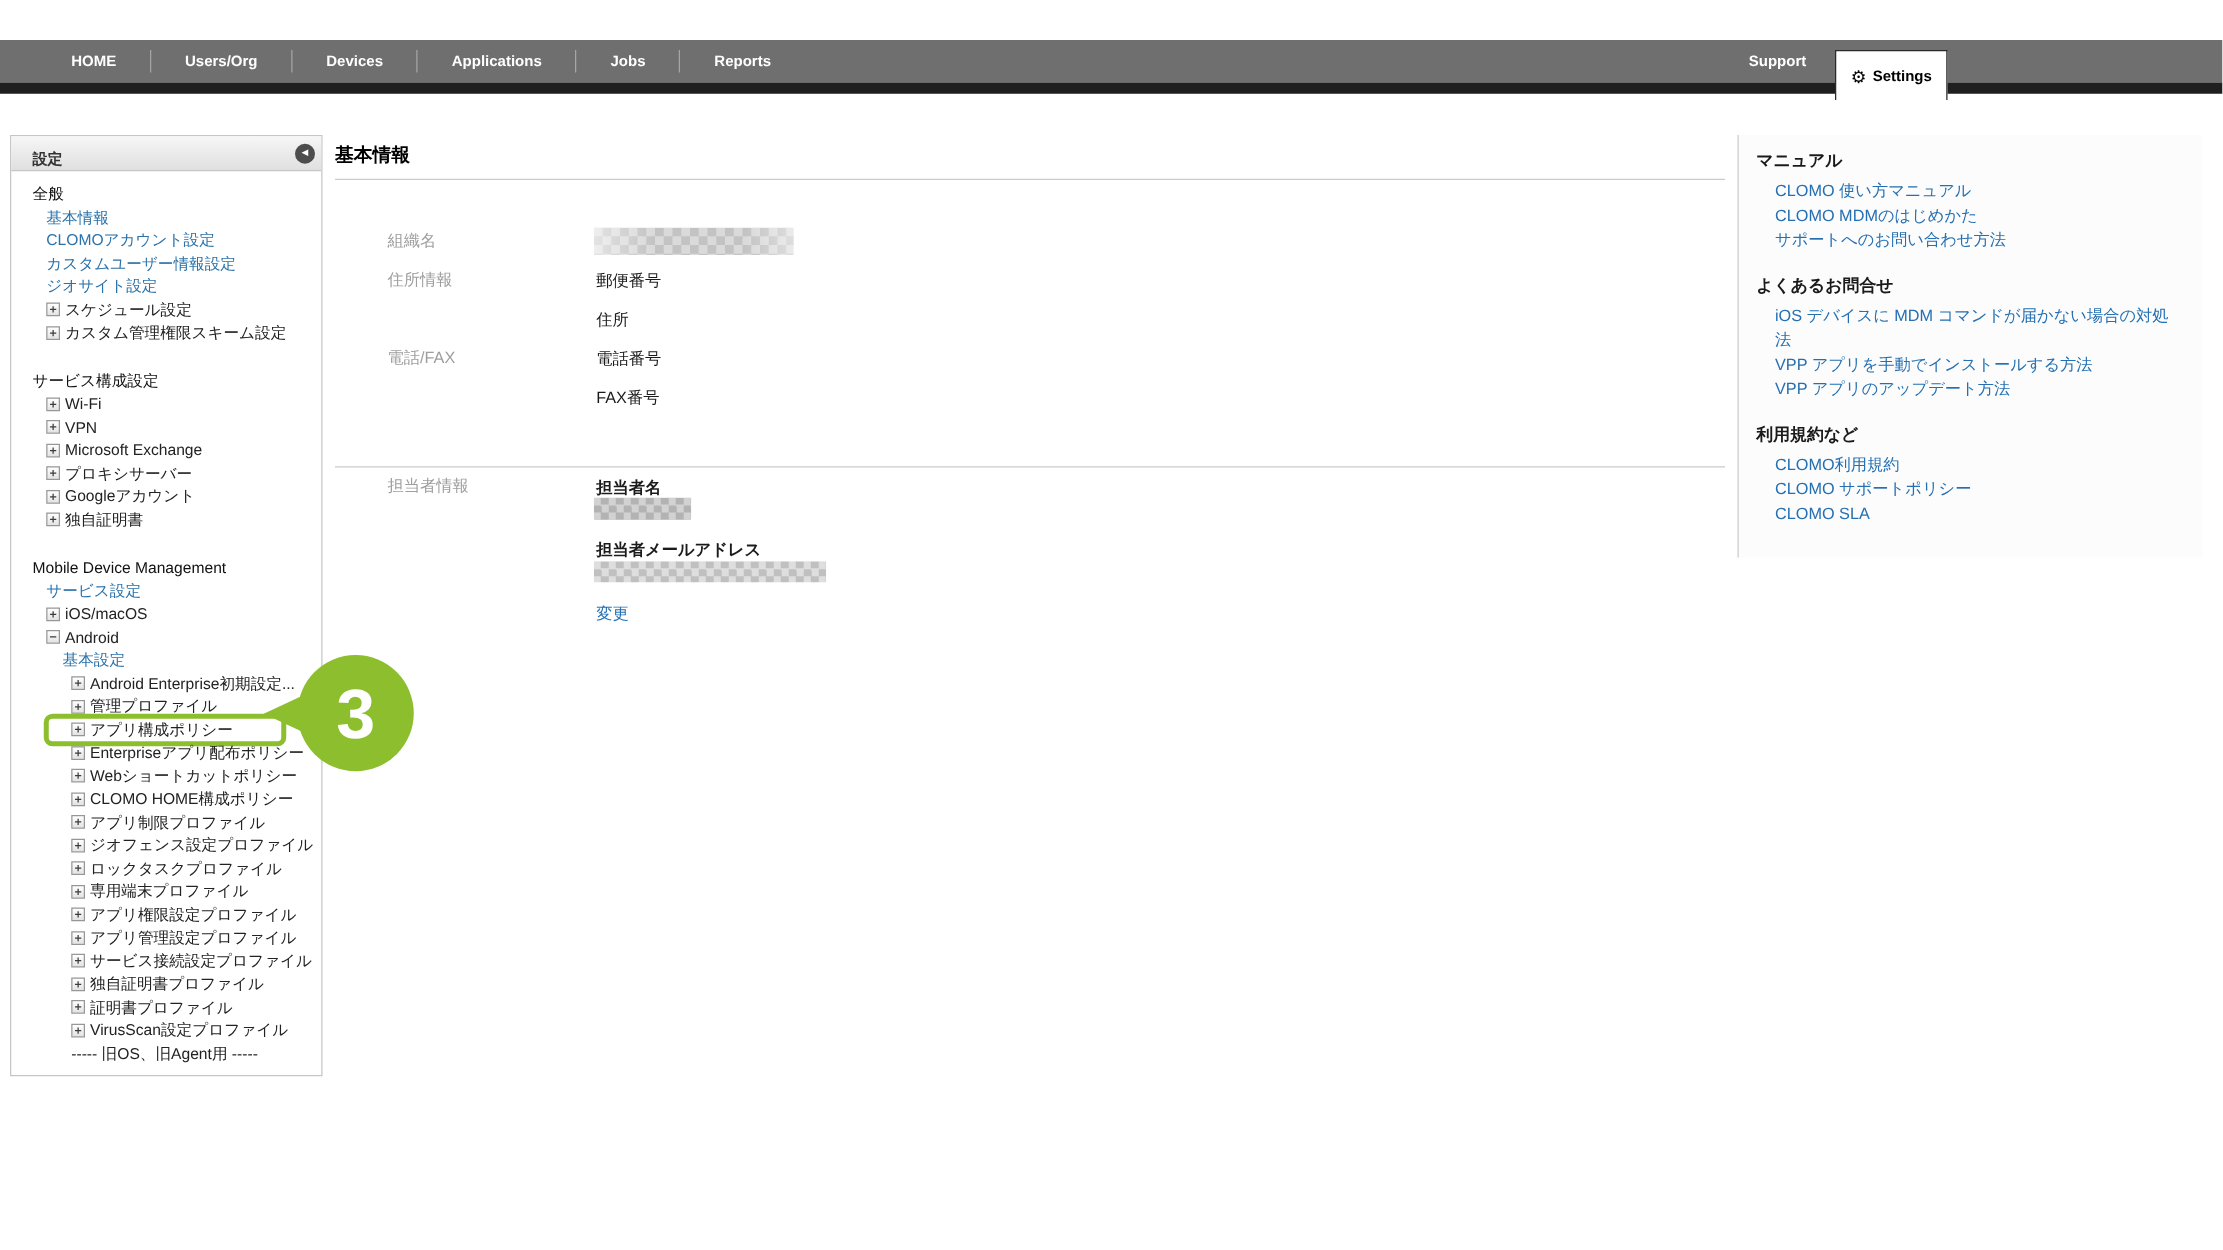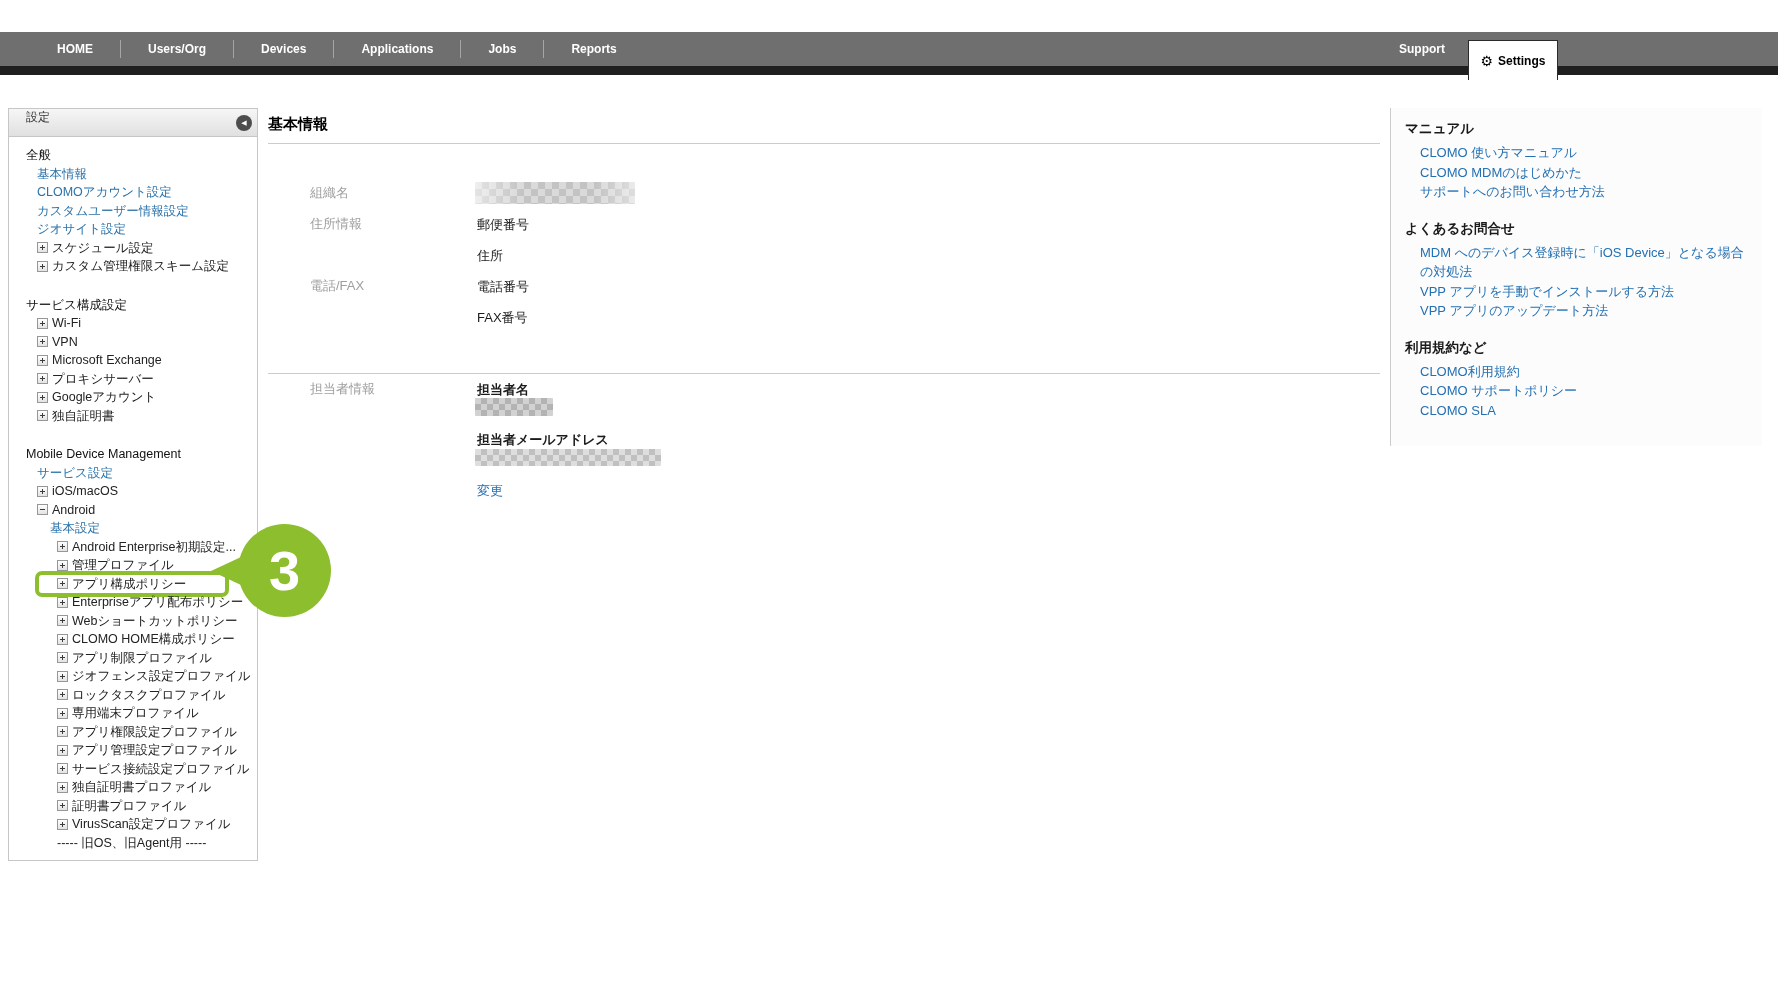--- a/index.html
+++ b/index.html
@@ -12,21 +12,21 @@
   .topnav{position:absolute;left:0;top:32px;width:1778px;height:34px;background:#6f6f6f;}
   .nav-strip{position:absolute;left:0;top:66px;width:1778px;height:9px;background:#1f1f1f;}
   .nav-items{display:flex;align-items:center;height:34px;padding-left:30px;}
   .nav-item{color:#ffffff;font-size:12px;font-weight:bold;padding:0 27px;cursor:pointer;white-space:nowrap;}
   .nav-sep{width:1px;height:18px;background:#a5a5a5;}
   .nav-support{position:absolute;top:0;right:333px;height:34px;display:flex;align-items:center;color:#ffffff;font-size:12px;font-weight:bold;}
   .settings-tab{position:absolute;left:1468px;top:40px;width:88px;height:39px;background:#ffffff;border:1px solid #2a2a2a;border-bottom:none;z-index:6;display:flex;align-items:center;justify-content:center;gap:5px;font-size:12px;font-weight:bold;color:#000;}
   .gear{font-size:14px;line-height:1;}
   
   .sidebar{position:absolute;left:8px;top:108px;width:250px;background:#fff;border:1px solid #c6c6c6;box-sizing:border-box;}
-  .sidebar-header{height:27px;background:linear-gradient(#f6f6f6,#e0e0e0);border-bottom:1px solid #c6c6c6;display:flex;align-items:flex-start;padding-left:17px;font-size:12px;color:#333;position:relative;}
+  .sidebar-header{height:27px;background:linear-gradient(#f6f6f6,#e0e0e0);border-bottom:1px solid #c6c6c6;display:flex;align-items:flex-end;padding-left:17px;font-size:12px;color:#333;position:relative;font-weight:bold;}
   .collapse-btn{position:absolute;right:5px;top:50%;transform:translateY(-50%);width:16px;height:16px;border-radius:50%;background:#4d4d4d;color:#fff;display:flex;align-items:center;justify-content:center;cursor:pointer;}
   .collapse-btn span{font-size:7px;line-height:1;}
   .sidebar-body{padding:9px 0 8px 0;}
   .s-item{font-size:12.5px;line-height:18.5px;color:#222;white-space:nowrap;display:flex;align-items:center;position:relative;}
   .s-item.link{color:#2a72a9;cursor:pointer;}
   .s-item.section{color:#111;}
   .s-item.expand,.s-item.collapse{cursor:pointer;}
   .ind0{padding-left:17px;}
   .ind1{padding-left:28px;}
   .ind2{padding-left:41px;}
@@ -268,21 +268,21 @@
   </div>
 </div>
 
 <div class="right-panel">
     <div class="rp-title">マニュアル</div>
     <div class="rp-link">CLOMO 使い方マニュアル</div>
     <div class="rp-link">CLOMO MDMのはじめかた</div>
     <div class="rp-link">サポートへのお問い合わせ方法</div>
     <div class="rp-gap"></div>
     <div class="rp-title">よくあるお問合せ</div>
-    <div class="rp-link">MDM へのデバイス登録時に「iOS Device」となる場合の対処法</div>
+    <div class="rp-link">iOS デバイスに MDM コマンドが届かない場合の対処法</div>
     <div class="rp-link">VPP アプリを手動でインストールする方法</div>
     <div class="rp-link rp-ind">VPP アプリのアップデート方法</div>
     <div class="rp-gap"></div>
     <div class="rp-title">利用規約など</div>
     <div class="rp-link">CLOMO利用規約</div>
     <div class="rp-link">CLOMO サポートポリシー</div>
     <div class="rp-link">CLOMO SLA</div>
   </div>
 
 </body></html>

